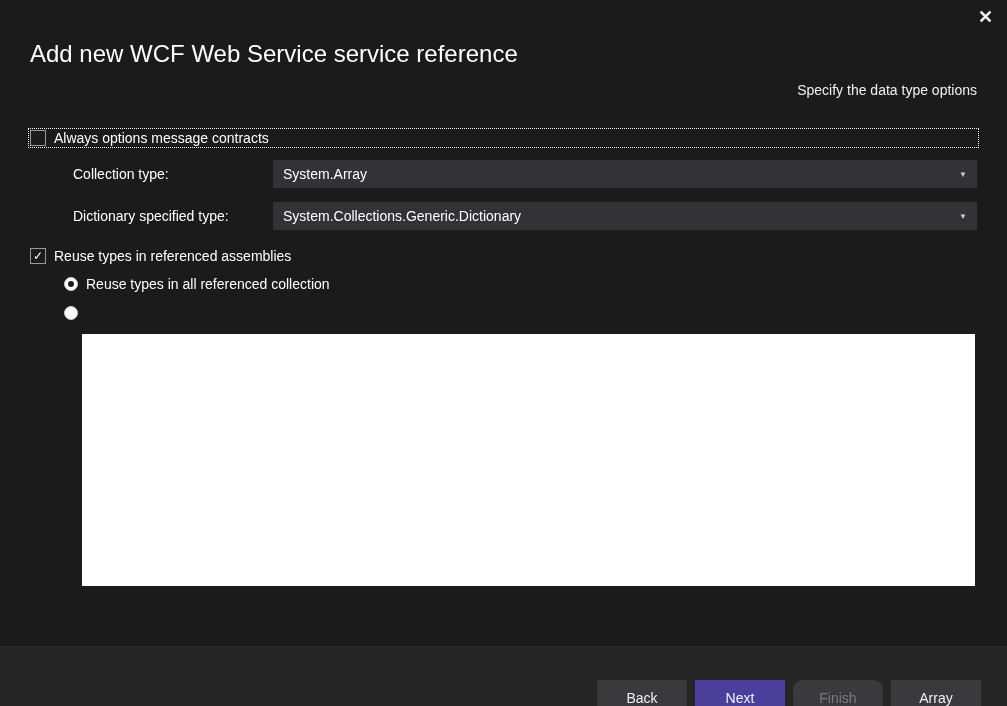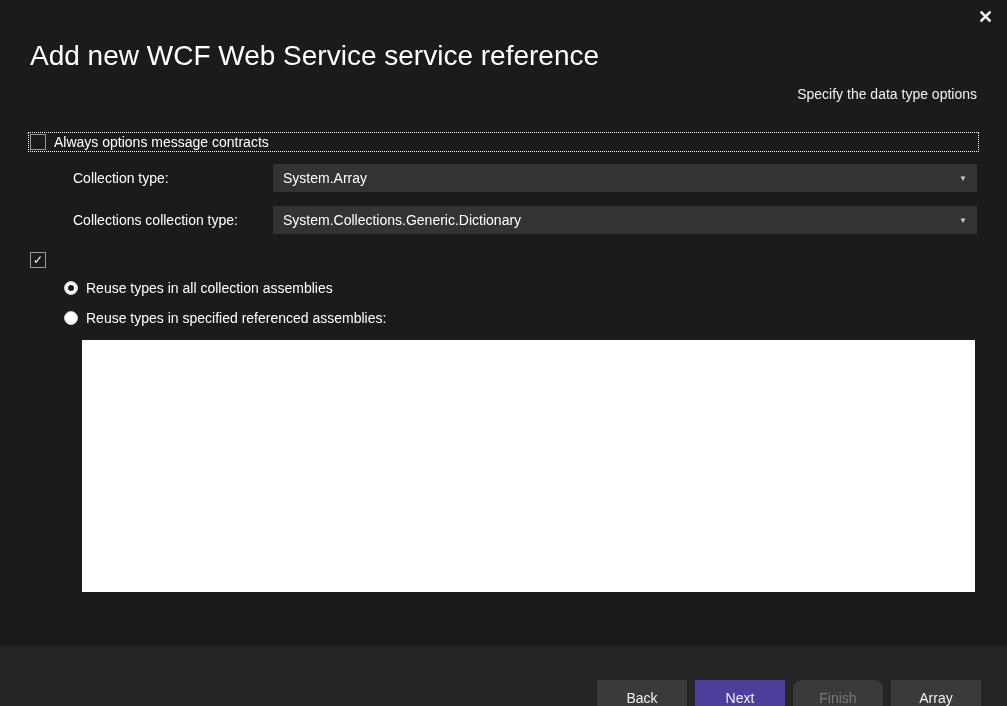--- a/index.html
+++ b/index.html
@@ -23,21 +23,21 @@
       color: #f0f0f0;
       font-size: 18px;
       font-weight: bold;
       cursor: pointer;
       line-height: 1;
     }
     .header {
       padding: 40px 30px 8px 30px;
     }
     .title {
-      font-size: 28px;
+      font-size: 24px;
       font-weight: 300;
       color: #ffffff;
       margin-bottom: 14px;
     }
     .subtitle {
       font-size: 14px;
       color: #f0f0f0;
       font-weight: 400;
       text-align: right;
     }
@@ -198,39 +198,39 @@
 
   <div class="form-row">
     <div class="form-label">Collection type:</div>
     <div class="select-box">
       <span>System.Array</span>
       <span class="select-arrow">▼</span>
     </div>
   </div>
 
   <div class="form-row">
-    <div class="form-label">Collections collection type:</div>
+    <div class="form-label">Dictionary specified type:</div>
     <div class="select-box">
       <span>System.Collections.Generic.Dictionary</span>
       <span class="select-arrow">▼</span>
     </div>
   </div>
 
   <div class="checkbox-row" style="margin-top:18px;">
     <div class="chk checked"></div>
+    <div class="chk-label">Reuse types in referenced assemblies</div>
   </div>
 
   <div class="radio-group">
     <div class="radio-row">
       <div class="radio selected"></div>
-      <div class="radio-label">Reuse types in all collection assemblies</div>
+      <div class="radio-label">Reuse types in all referenced collection</div>
     </div>
     <div class="radio-row">
       <div class="radio"></div>
-      <div class="radio-label">Reuse types in specified referenced assemblies:</div>
     </div>
   </div>
 
   <div class="list-area"></div>
 </div>
 
 <div class="footer">
   <div class="btn">Back</div>
   <div class="btn primary">Next</div>
   <div class="btn disabled">Finish</div>

